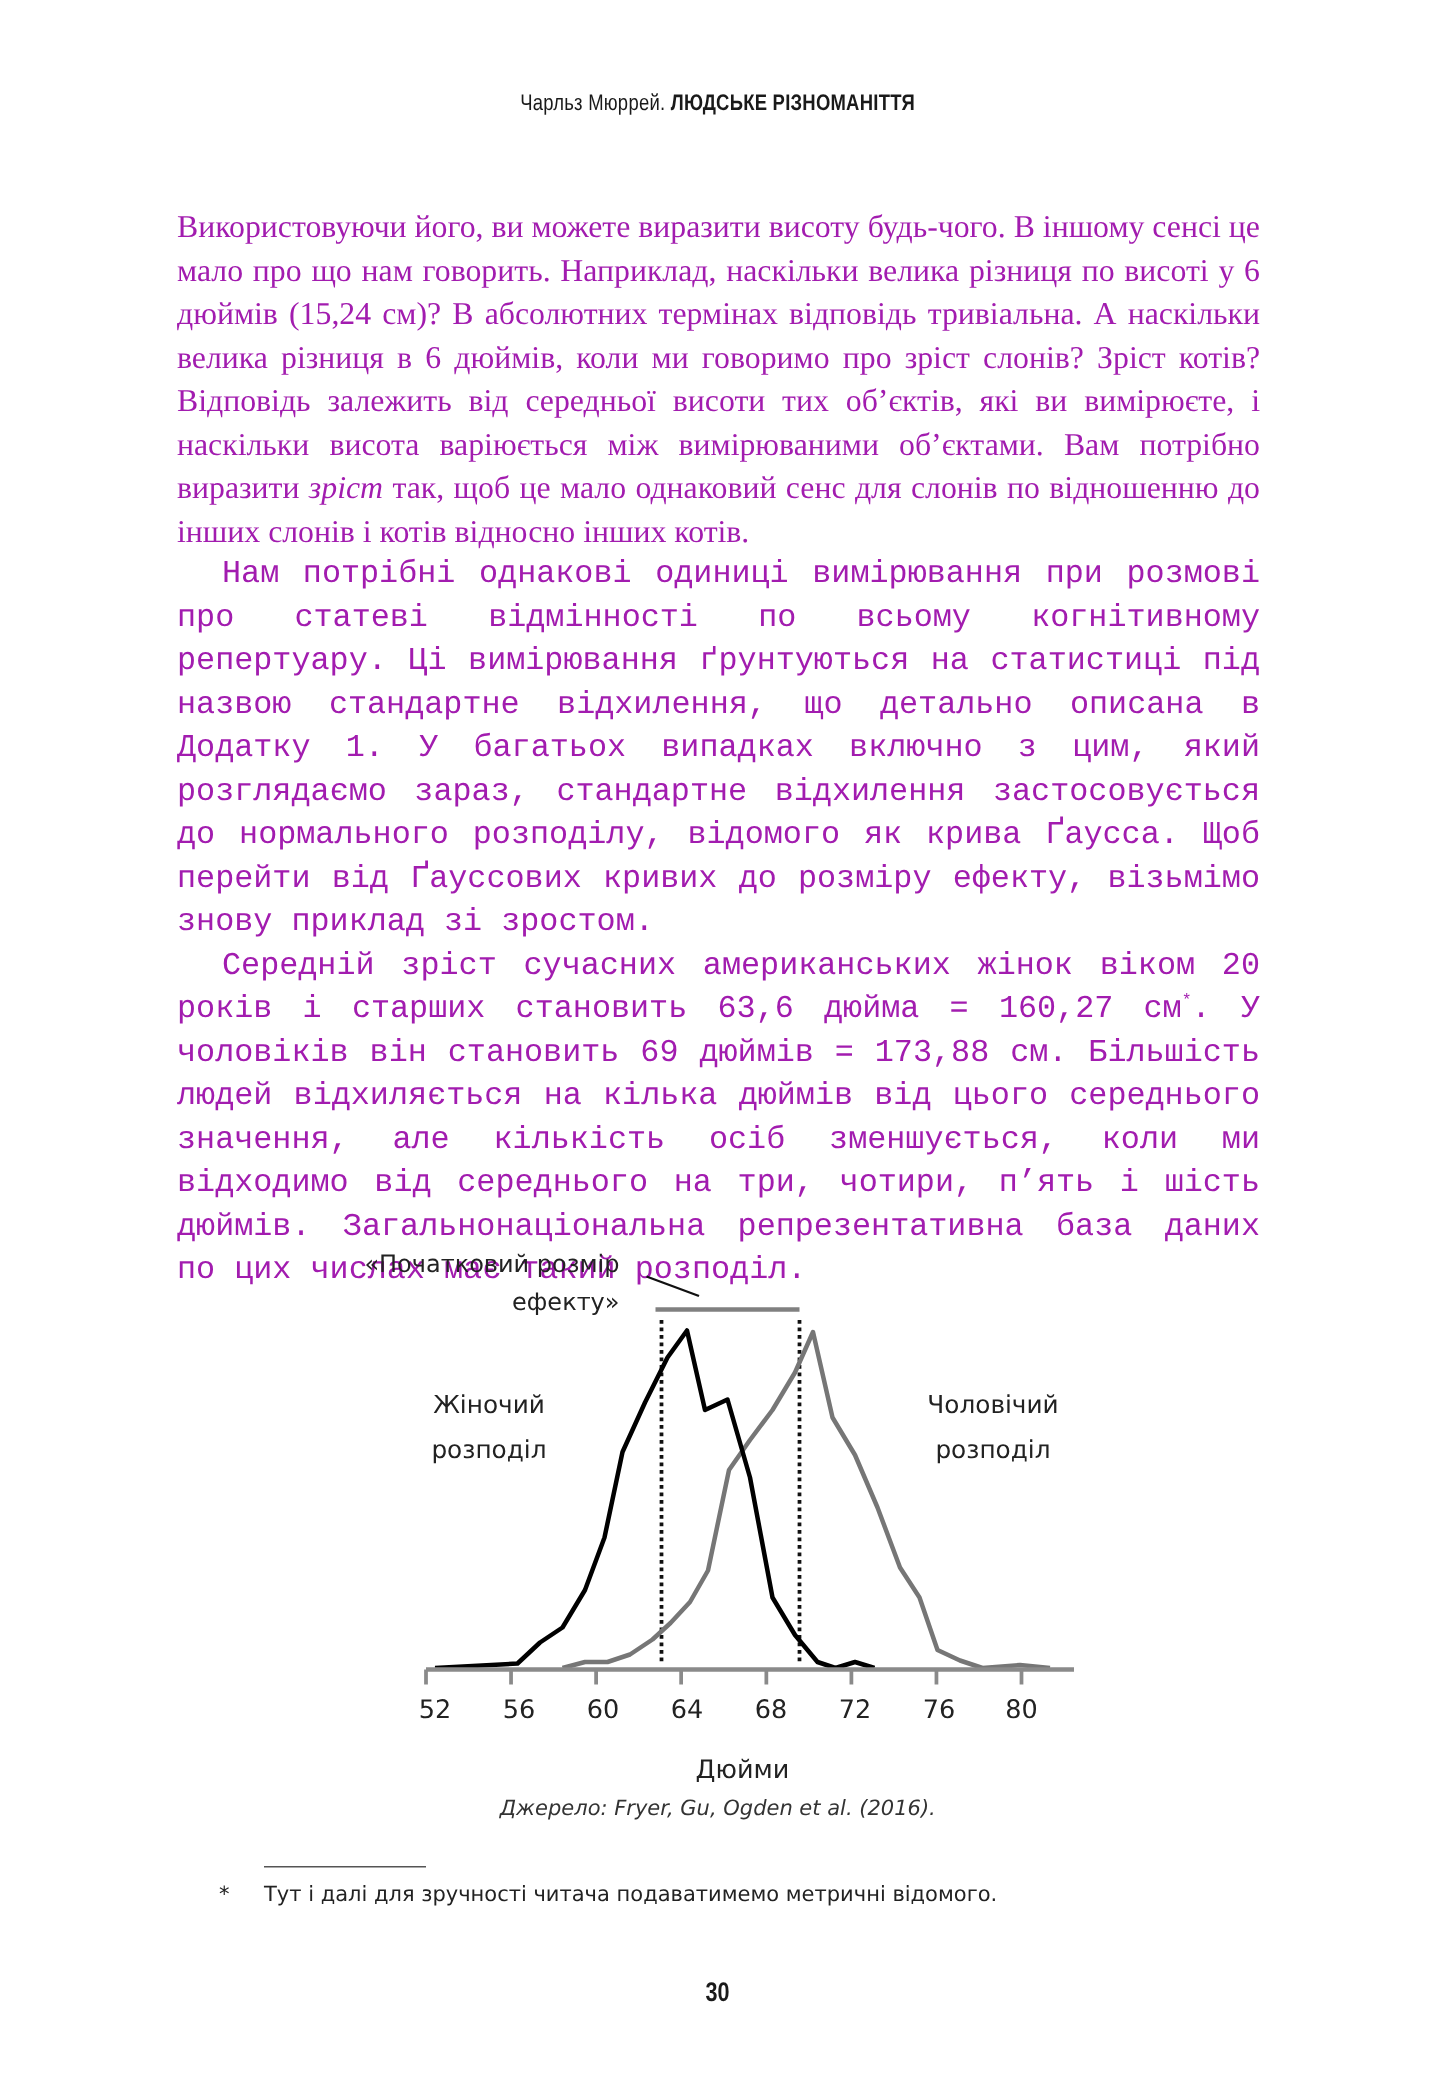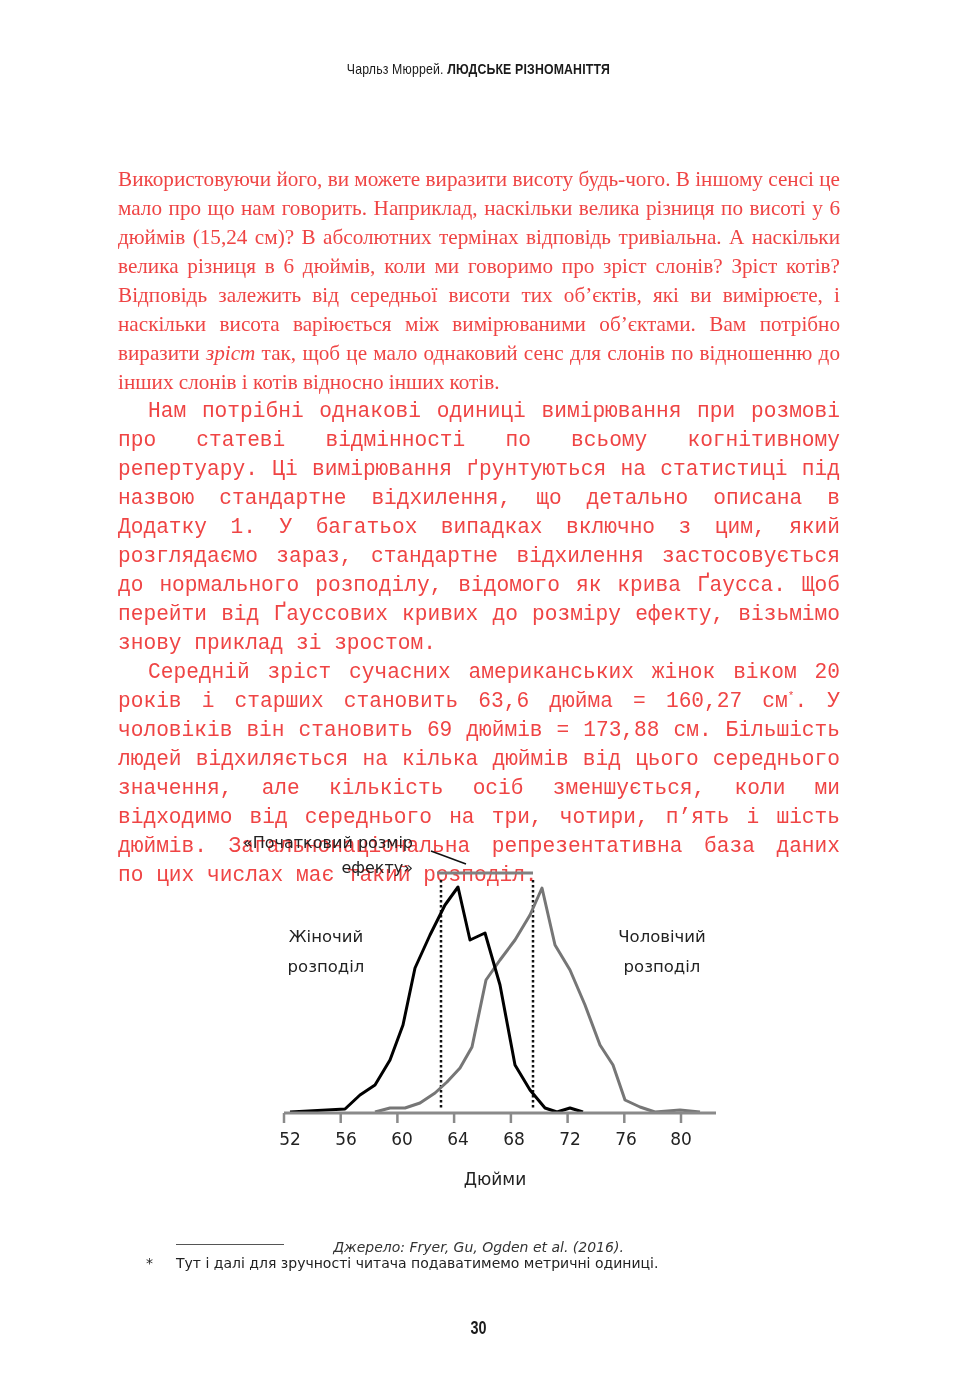--- a/index.html
+++ b/index.html
@@ -7,32 +7,32 @@
   .running-head {
     position: absolute; top: 60px; left: 0; width: 957px; text-align: center;
     font-family: "Liberation Sans", sans-serif; font-size: 15px; letter-spacing: 0.2px;
     transform: scaleX(0.82); transform-origin: 478px 0;
   }
   .running-head .author { font-weight: normal; }
   .running-head .book { font-weight: bold; }
   .body-text {
     position: absolute; left: 118px; top: 137px; width: 722px;
     font-family: "Liberation Serif", "DejaVu Serif", serif; font-size: 21.2px; line-height: 29px;
-    text-align: justify; color: #ef4444; margin-top: 28px;
+    text-align: justify; color: #a21caf;
   }
   .body-text p { margin: 0; text-indent: 0; }
   .body-text p.indent { text-indent: 30px; font-family: Liberation Mono, monospace; }
   .body-text em { font-style: italic; }
   .body-text sup { font-size: 11px; line-height: 0; vertical-align: super; }
   .chart-wrap { position: absolute; left: 0; top: 0; width: 787px; height: 1388px; pointer-events: none; }
   .chart-wrap svg { position: absolute; left: 0; top: 0; }
   .svg-label { font-family: "DejaVu Sans", sans-serif; fill: #222; }
   .source-note {
     position: absolute; top: 1198px; left: 0; width: 957px; text-align: center;
-    font-family: "DejaVu Sans", sans-serif; font-style: italic; font-size: 14px; color: #333; margin-top: 41px;
+    font-family: "DejaVu Sans", sans-serif; font-style: italic; font-size: 14px; color: #333;
   }
   .footnote-rule { position: absolute; left: 176px; top: 1244px; width: 108px; height: 1px; background: #555; }
   .footnote {
     position: absolute; left: 146px; top: 1255px; width: 700px;
     font-family: "DejaVu Sans", sans-serif; font-size: 14px; color: #222;
   }
   .footnote .mark { display: inline-block; width: 30px; }
   .page-number {
     position: absolute; top: 1318px; left: 0; width: 957px; text-align: center;
     font-family: "Liberation Sans", sans-serif; font-weight: bold; font-size: 18px;
@@ -95,16 +95,16 @@
       <text class="svg-label" x="681" y="1145">80</text>
     </g>
     <text class="svg-label" x="495" y="1185" text-anchor="middle" font-size="17">Дюйми</text>
   </svg>
 </div>
 
 <div class="source-note">Джерело: Fryer, Gu, Ogden et al. (2016).</div>
 
 <div class="footnote-rule"></div>
 <div class="footnote">
-  <span class="mark">*</span><span>Тут і далі для зручності читача подаватимемо метричні одиниці.</span>
+  <span class="mark">*</span><span>Тут і далі для зручності читача подаватимемо метричні відомого.</span>
 </div>
 
 <div class="page-number">30</div>
 
 </body></html>

